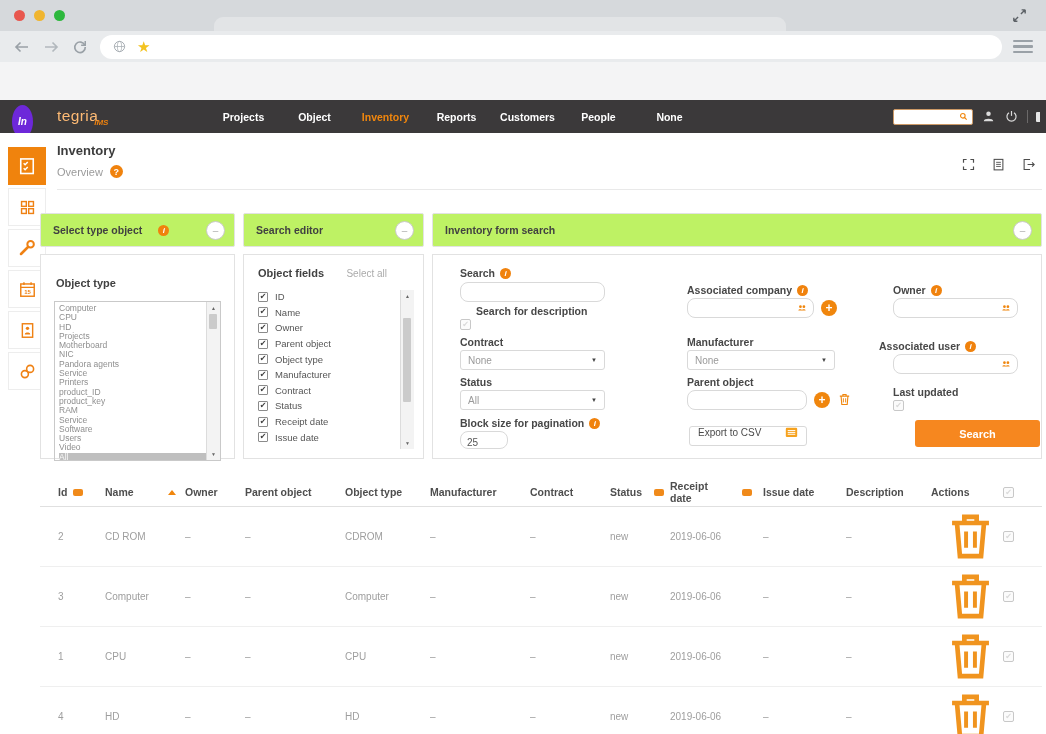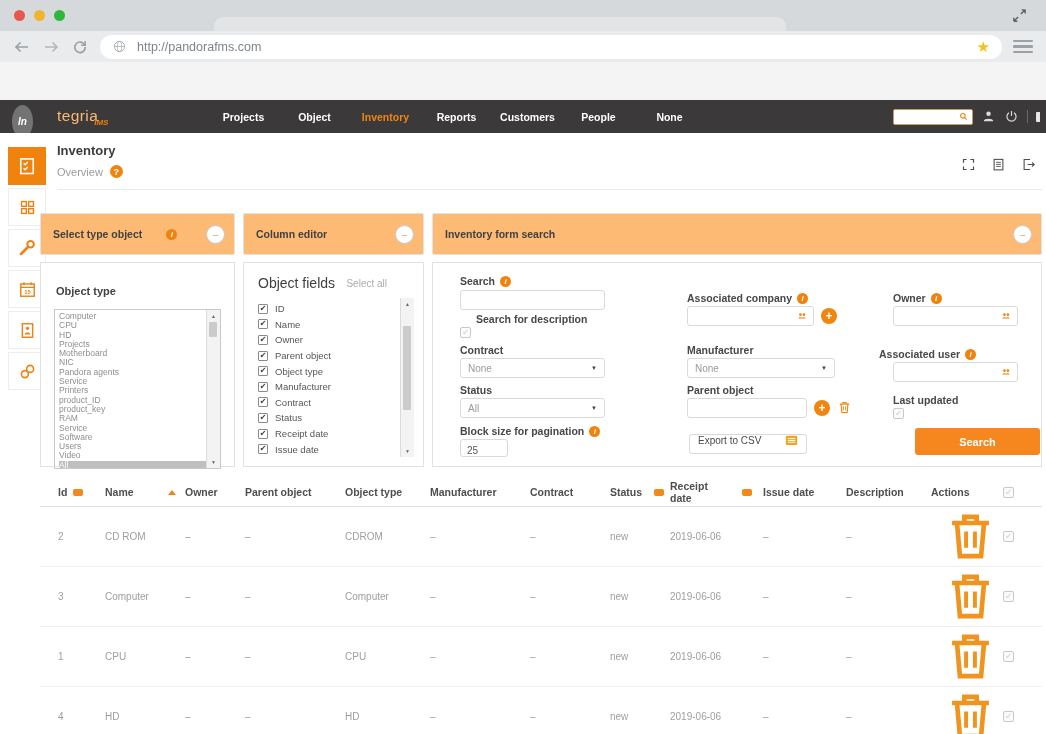--- a/index.html
+++ b/index.html
@@ -19,21 +19,21 @@
   .navbtn.fwd{color:#b2b8bd}
   .urlbar{flex:1;height:24px;background:#fff;border-radius:13px;display:flex;align-items:center;padding:0 12px;gap:10px;box-sizing:border-box;}
   .url-text{flex:1;font-size:12.5px;color:#7d848b;}
   .star{color:#f3c320;font-size:15px;line-height:1;}
   .hamburger{display:flex;flex-direction:column;gap:3px;width:20px;}
   .hamburger i{height:2.5px;background:#9aa1a7;border-radius:1px;}
 
   
   .navbar{position:absolute;top:100px;left:0;right:0;height:33px;background:#3b393a;}
   .logo{position:absolute;left:12px;top:5px;display:flex;align-items:flex-start;}
-  .logo-circle{width:21px;height:33px;border-radius:50%;background:#737373;color:#fff;font-size:10px;font-weight:bold;font-style:italic;display:flex;align-items:center;justify-content:center;}
+  .logo-circle{width:21px;height:33px;border-radius:50%;background:#6d28d9;color:#fff;font-size:10px;font-weight:bold;font-style:italic;display:flex;align-items:center;justify-content:center;}
   .logo-text{color:#fdba74;font-size:15.5px;font-weight:normal;letter-spacing:.4px;margin:2px 0 0 1px;padding-left:23px;}
   .logo-suffix{color:#f0820d;font-size:8px;font-weight:bold;font-style:italic;margin:13px 0 0 -4px;}
   .menu{position:absolute;left:208px;top:0;height:33px;display:flex;align-items:center;}
   .menu-item{width:71px;text-align:center;font-size:10.5px;font-weight:bold;color:#fff;cursor:pointer;}
   .menu-item.active{color:#f0860d;}
   .nav-right{position:absolute;right:6px;top:0;height:33px;display:flex;align-items:center;gap:8px;}
   .nav-search{width:80px;height:16px;background:#fff;border:1px solid #c96;border-radius:2px;display:flex;align-items:center;padding:0 3px;box-sizing:border-box;gap:2px;}
   .nav-search input{border:none;outline:none;flex:1;min-width:0;font-size:9px;padding:0;background:transparent;}
   .nav-ico{width:15px;height:15px;color:#dcdcdc;}
   .nav-divider{width:1px;height:13px;background:#6b6969;}
@@ -49,49 +49,49 @@
   .ph-sub{position:absolute;left:57px;top:32px;display:flex;align-items:center;gap:7px;font-size:11px;color:#9b9b9b;}
   .help-badge{width:13px;height:13px;border-radius:50%;background:#f0820d;color:#fff;font-size:9px;font-weight:bold;display:flex;align-items:center;justify-content:center;}
   .ph-icons{position:absolute;right:10px;top:24px;display:flex;gap:15px;color:#4d4d4d;}
   .ph-ico{width:15px;height:15px;}
   .ph-line{position:absolute;left:57px;right:4px;top:56px;height:1px;background:#e9e9e9;}
 
   
   .panels{position:absolute;left:40px;right:4px;top:80px;display:flex;gap:8px;align-items:flex-start;}
   .panel{display:flex;flex-direction:column;}
   .p1{width:195px}.p2{width:181px}.p3{flex:1}
-  .phead{height:42px;box-sizing:border-box;border:1px solid #e2e2e2;background:#fdba74;border-radius:2px;display:flex;align-items:center;padding:0 9px 0 12px;gap:24px;}
+  .phead{height:34px;box-sizing:border-box;border:1px solid #e2e2e2;background:#bef264;border-radius:2px;display:flex;align-items:center;padding:0 9px 0 12px;gap:16px;}
   .phead-title{font-size:10.5px;font-weight:bold;color:#414141;}
   .info-badge{width:11px;height:11px;border-radius:50%;background:#f0820d;color:#fff;font-size:8px;font-weight:bold;font-style:italic;display:flex;align-items:center;justify-content:center;flex:none;}
   .collapse{margin-left:auto;width:19px;height:19px;box-sizing:border-box;border-radius:50%;border:1px solid #c9c9c9;color:#b3b3b3;display:flex;align-items:center;justify-content:center;font-size:10px;background:#fff;cursor:pointer;}
   .pbody{margin-top:7px;border:1px solid #e2e2e2;background:#fff;height:205px;box-sizing:border-box;position:relative;}
 
   .p1 .pbody{padding:12px 13px 0;}
   .ot-label{font-size:11px;font-weight:bold;color:#414141;margin:10px 0 12px 2px;}
   .listbox{position:relative;border:1px solid #c9c9c9;height:160px;overflow:hidden;font-size:8.5px;color:#8f8f8f;padding:2px 14px 2px 4px;box-sizing:border-box;}
   .opt{line-height:9.3px;white-space:nowrap;cursor:pointer;}
   .opt.selected{background:#bfbfbf;color:#fafafa;margin-right:-13px;padding-right:13px;}
   .sb{position:absolute;top:0;right:0;bottom:0;width:13px;background:#f3f3f3;border-left:1px solid #dcdcdc;}
   .sb-up,.sb-down{position:absolute;left:0;right:0;height:10px;display:flex;align-items:center;justify-content:center;font-size:5px;color:#666;}
   .sb-up{top:1px}.sb-down{bottom:1px}
   .sb-thumb{position:absolute;left:2px;width:8px;background:#cbcbcb;border-radius:1px;}
 
   .p2 .pbody{padding:12px 14px;}
   .of-head{display:flex;align-items:center;}
-  .of-title{font-size:14px;font-weight:normal;color:#414141;}
+  .of-title{font-size:11px;font-weight:bold;color:#414141;}
   .select-all{margin-left:auto;margin-right:22px;font-size:10px;color:#ababab;cursor:pointer;}
   .fields{margin-top:10px;}
   .field{display:flex;align-items:center;gap:7px;height:15.6px;font-size:9.5px;color:#555;}
   .cb{width:10px;height:10px;box-sizing:border-box;border:1px solid #8b8b8b;border-radius:1px;background:#fff;font-size:8px;color:#3f3f3f;display:flex;align-items:center;justify-content:center;line-height:1;flex:none;cursor:pointer;}
   .cb.checked::after{content:"\2714";}
   .p2 .sb{left:auto;top:35px;right:9px;bottom:9px;}
 
   .p3 .pbody{padding:0;}
   .f-label{position:absolute;font-size:10.5px;font-weight:bold;color:#474747;display:flex;align-items:center;gap:5px;white-space:nowrap;}
-  .f-input,.iconput{position:absolute;height:20px;box-sizing:border-box;border:1px solid #d9d9d9;border-radius:3px;background:#fff;}
+  .f-input,.iconput{position:absolute;height:20px;box-sizing:border-box;border:1px solid #d9d9d9;border-radius:8px;background:#fff;}
   .f-input input,.iconput input{border:none;outline:none;width:100%;height:100%;box-sizing:border-box;padding:0 6px;font-size:10px;color:#555;background:transparent;}
   .iconput{display:flex;align-items:center;padding-right:4px;}
   .iconput input{flex:1;min-width:0;width:auto;}
   .group-ico{width:13px;height:13px;color:#f0860d;flex:none;}
   .f-select{position:absolute;height:20px;box-sizing:border-box;border:1px solid #d9d9d9;border-radius:3px;background:#fff;display:flex;align-items:center;padding:0 7px;font-size:10px;color:#9a9a9a;cursor:pointer;}
   .caret{margin-left:auto;font-size:6px;color:#444;}
   .cb-light{position:absolute;width:11px;height:11px;box-sizing:border-box;border:1px solid #c8c8c8;border-radius:2px;background:#fbfbfb;color:#d9d9d9;font-size:8px;display:flex;align-items:center;justify-content:center;cursor:pointer;}
   .cb-light::after{content:"\2714";}
   .round-btn{position:absolute;width:16px;height:16px;border-radius:50%;background:#f0860d;color:#fff;font-size:12px;font-weight:bold;line-height:1;display:flex;align-items:center;justify-content:center;cursor:pointer;}
   .trash-btn{position:absolute;width:15px;height:16px;color:#f0860d;cursor:pointer;}
@@ -147,21 +147,20 @@
         </svg>
     </span>
     <div class="urlbar">
       <span style="width:15px;height:15px;color:#a7adb3">
         <svg viewBox="0 0 24 24" fill="none" stroke="currentColor" stroke-width="1.6">
             <circle cx="12" cy="12" r="8.2"></circle>
             <ellipse cx="12" cy="12" rx="3.4" ry="8.2" stroke-width="1.2"></ellipse>
             <path d="M3.8 12h16.4" stroke-width="1.2"></path>
           </svg>
       </span>
-      <span class="url-text">http://pandorafms.com</span>
       <span class="star">★</span>
     </div>
     <span class="hamburger">
         <i></i>
         <i></i>
         <i></i>
       </span>
   </div>
 
   <div class="navbar">
@@ -345,21 +344,21 @@
               <span class="sb-up">▲</span>
               <span class="sb-thumb" style="top:12px;height:15px"></span>
               <span class="sb-down">▼</span>
             </div>
           </div>
         </div>
       </div>
 
       <div class="panel p2">
         <div class="phead">
-          <span class="phead-title">Column editor</span>
+          <span class="phead-title">Search editor</span>
           <span class="collapse">–</span>
         </div>
         <div class="pbody">
           <div class="of-head">
             <span class="of-title">Object fields</span>
             <span class="select-all">Select all</span>
           </div>
           <div class="fields">
 
               <div class="field">

